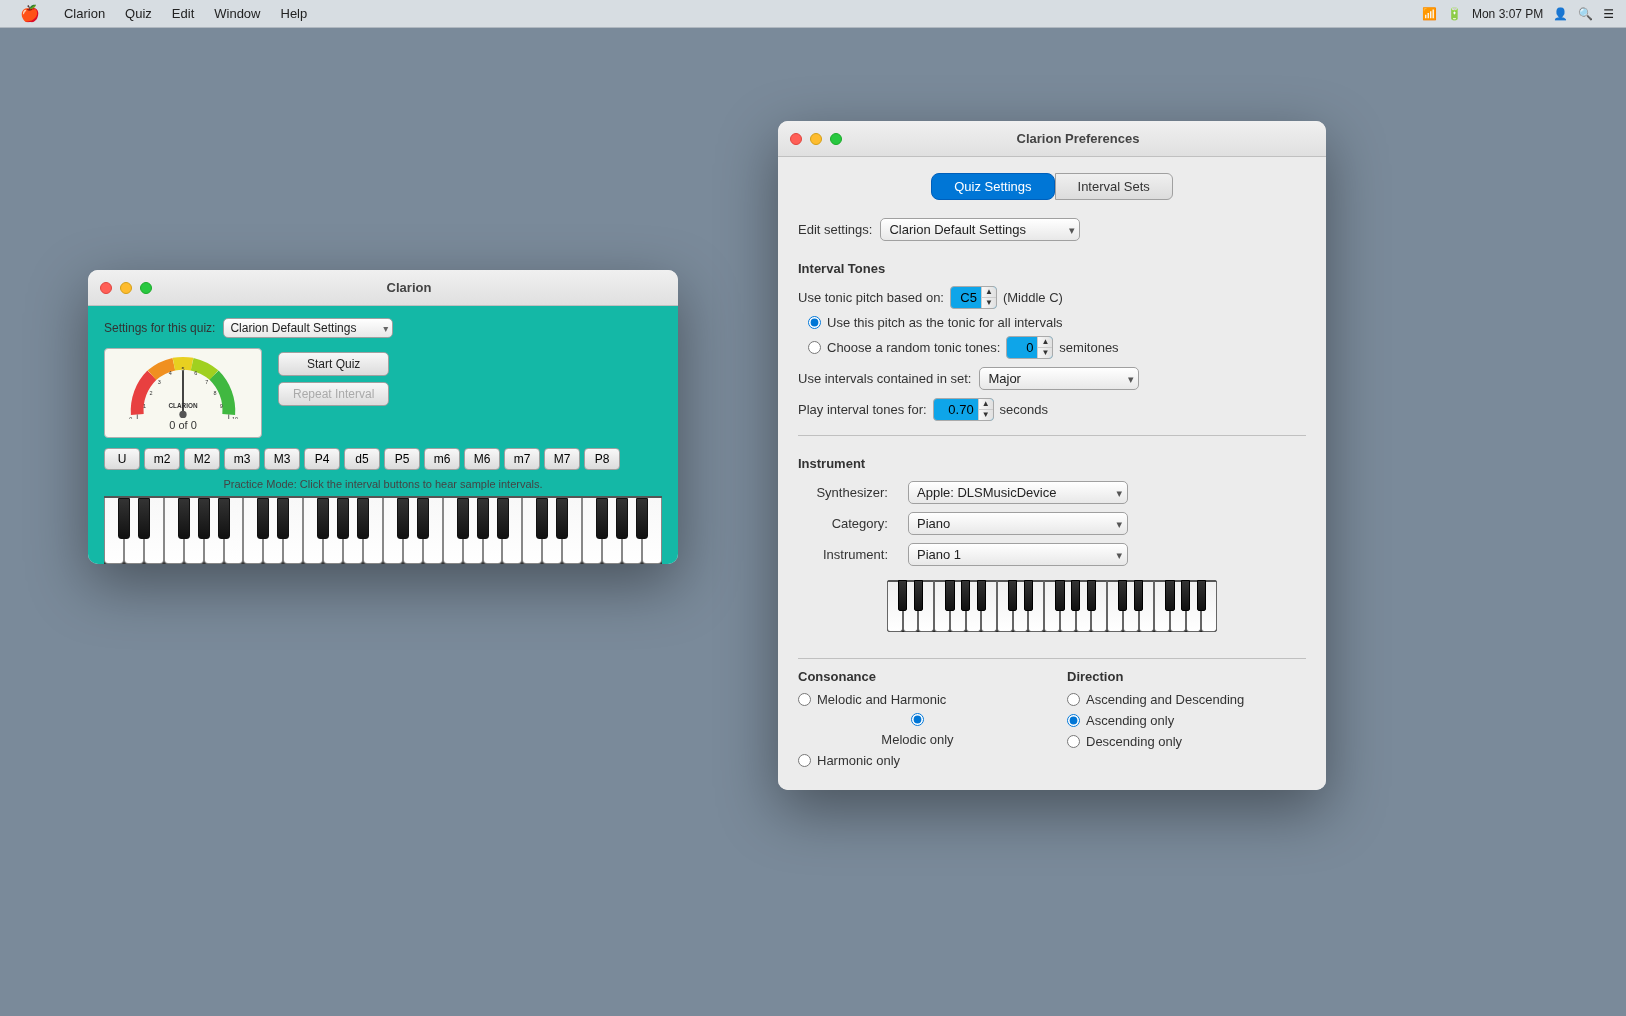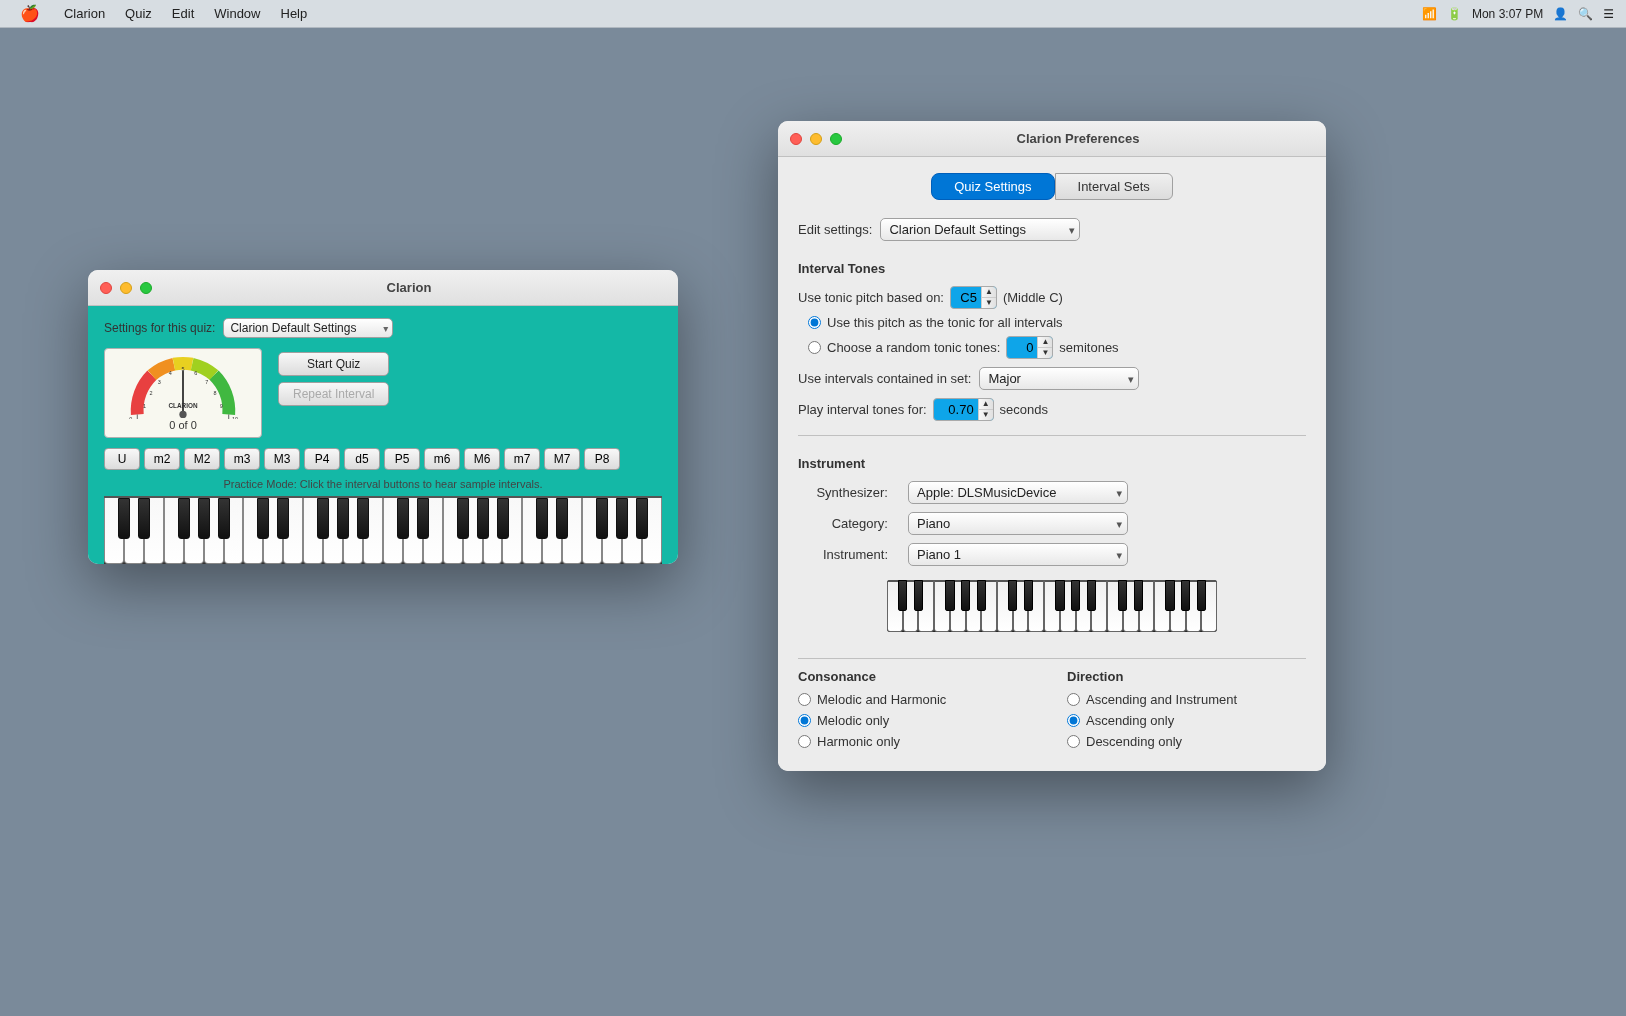--- a/index.html
+++ b/index.html
@@ -760,35 +760,35 @@
 
     <div class="section-divider"></div>
 
     <div class="bottom-sections">
       <div class="bottom-section">
         <div class="bottom-section-title">Consonance</div>
         <div class="radio-row" style="margin-left:0;">
           <input type="radio" name="consonance" id="cons-mh" style="">
           <label for="cons-mh">Melodic and Harmonic</label>
         </div>
-        <div class="radio-row" style="margin-left:0;">
+        <div class="radio-row" style="margin-left:0;flex-direction:column;">
           <input type="radio" name="consonance" id="cons-mo" checked="" style="">
           <label for="cons-mo">Melodic only</label>
         </div>
         <div class="radio-row" style="margin-left:0;">
           <input type="radio" name="consonance" id="cons-ho" style="">
           <label for="cons-ho">Harmonic only</label>
         </div>
       </div>
 
       <div class="bottom-section">
         <div class="bottom-section-title">Direction</div>
         <div class="radio-row" style="margin-left:0;">
           <input type="radio" name="direction" id="dir-ad" style="">
-          <label for="dir-ad">Ascending and Instrument</label>
+          <label for="dir-ad">Ascending and Descending</label>
         </div>
         <div class="radio-row" style="margin-left:0;">
           <input type="radio" name="direction" id="dir-ao" checked="" style="">
           <label for="dir-ao">Ascending only</label>
         </div>
         <div class="radio-row" style="margin-left:0;">
           <input type="radio" name="direction" id="dir-do" style="">
           <label for="dir-do">Descending only</label>
         </div>
       </div>

